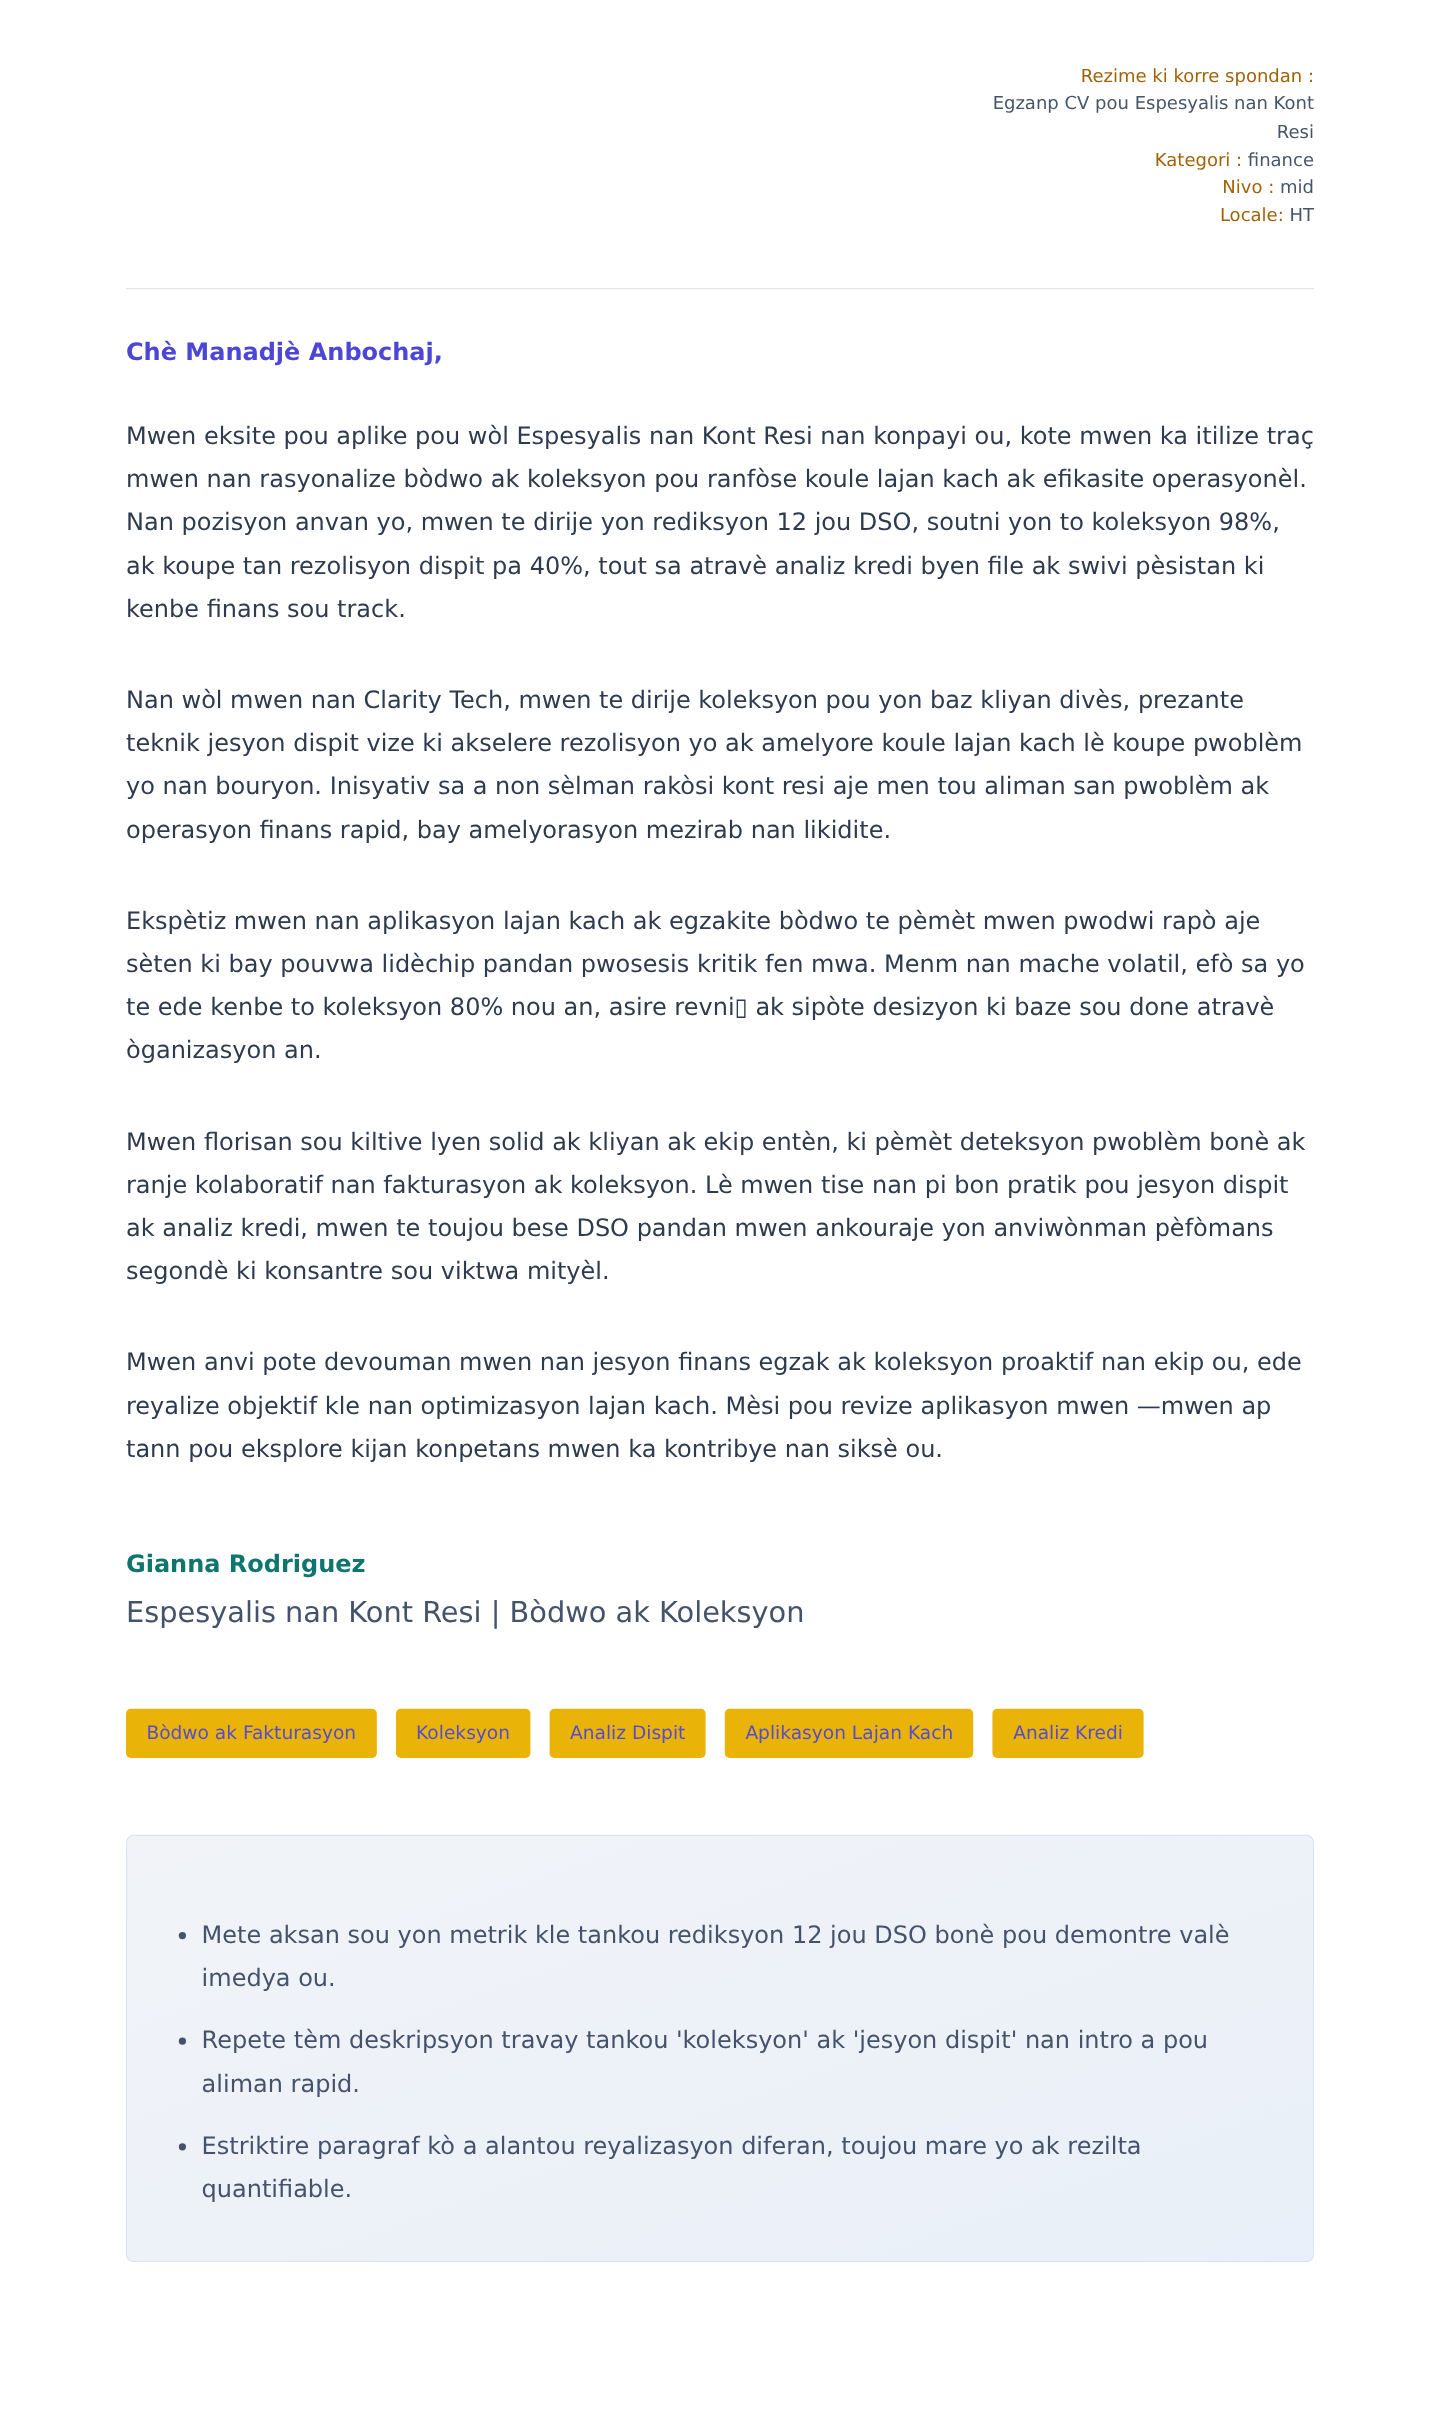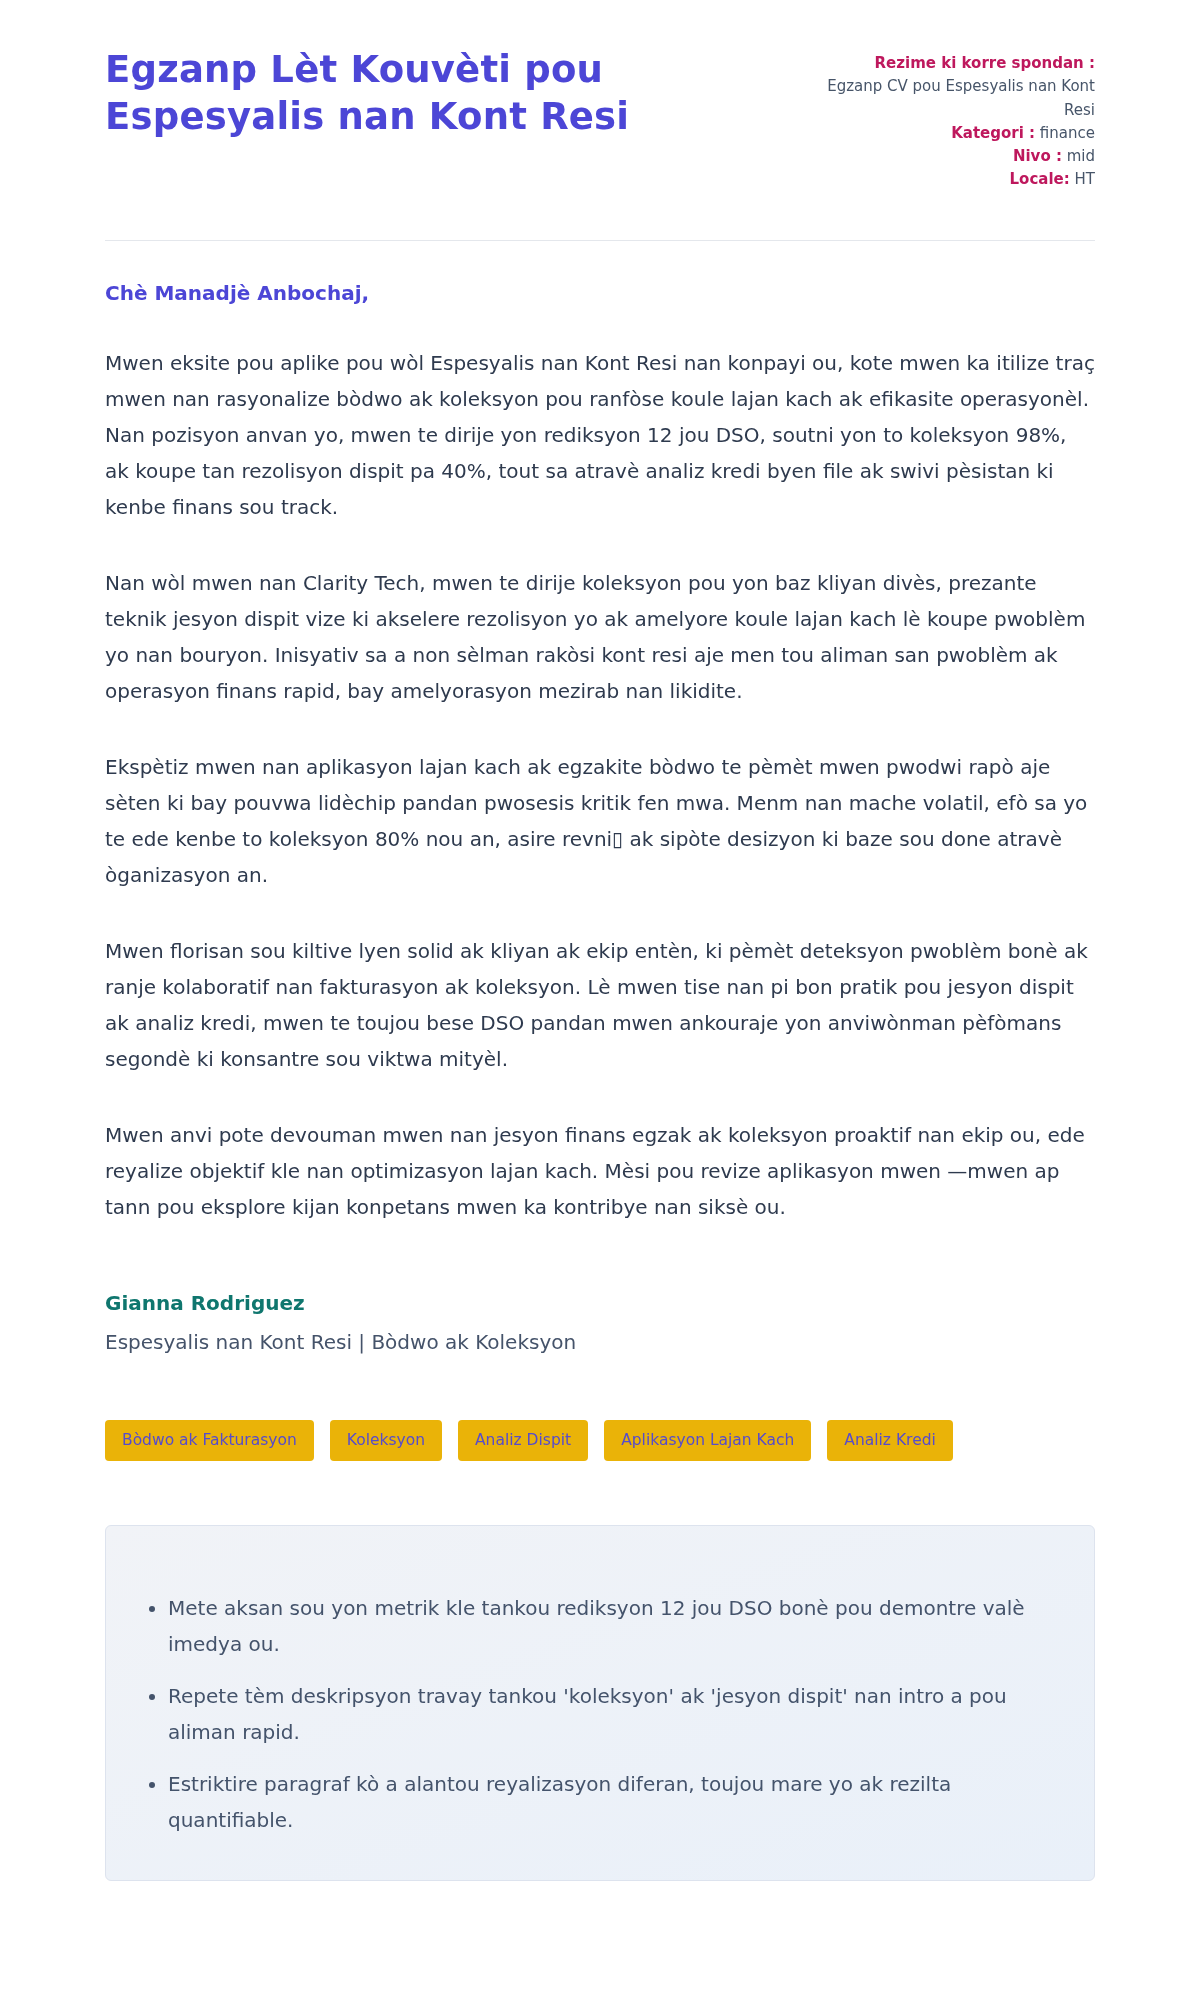--- a/index.html
+++ b/index.html
@@ -42,22 +42,22 @@
   .header-meta {
     width: 300px;
     flex-shrink: 0;
     text-align: right;
     font-size: 15px;
     line-height: 1.55;
     color: #475569;
     padding-top: 6px;
   }
   .header-meta .b {
-    font-weight: bold;
-    color: #be185d;
+    font-weight: normal;
+    color: #a16207;
   }
   .meta-line { margin: 0; }
 
   .divider {
     border: none;
     border-top: 1px solid #e4e7ec;
     margin: 48px 0 0;
   }
 
   
@@ -75,21 +75,21 @@
   }
 
   .sig-name {
     margin: 66px 0 0;
     font-size: 20px;
     font-weight: bold;
     color: #0f766e;
   }
   .sig-role {
     margin: 15px 0 0;
-    font-size: 20px;
+    font-size: 24px;
     color: #45536a;
   }
 
   
   .tags {
     display: flex;
     flex-wrap: wrap;
     gap: 16px;
     margin-top: 66px;
   }
@@ -130,21 +130,20 @@
   }
   .tips li:last-child { margin-bottom: 0; }
 </style>
 </head>
 <body>
 
 <div class="page">
 
   <div class="header">
     <div class="header-left">
-      <h1 class="page-title">Egzanp Lèt Kouvèti pou Espesyalis nan Kont Resi</h1>
     </div>
     <div class="header-meta">
       <div class="meta-line"><span class="b">Rezime ki korre spondan :</span></div>
       <div class="meta-line">Egzanp CV pou Espesyalis nan Kont Resi</div>
       <div class="meta-line"><span class="b">Kategori :</span> <span>finance</span></div>
       <div class="meta-line"><span class="b">Nivo :</span> <span>mid</span></div>
       <div class="meta-line"><span class="b">Locale:</span> <span>HT</span></div>
     </div>
   </div>
 

